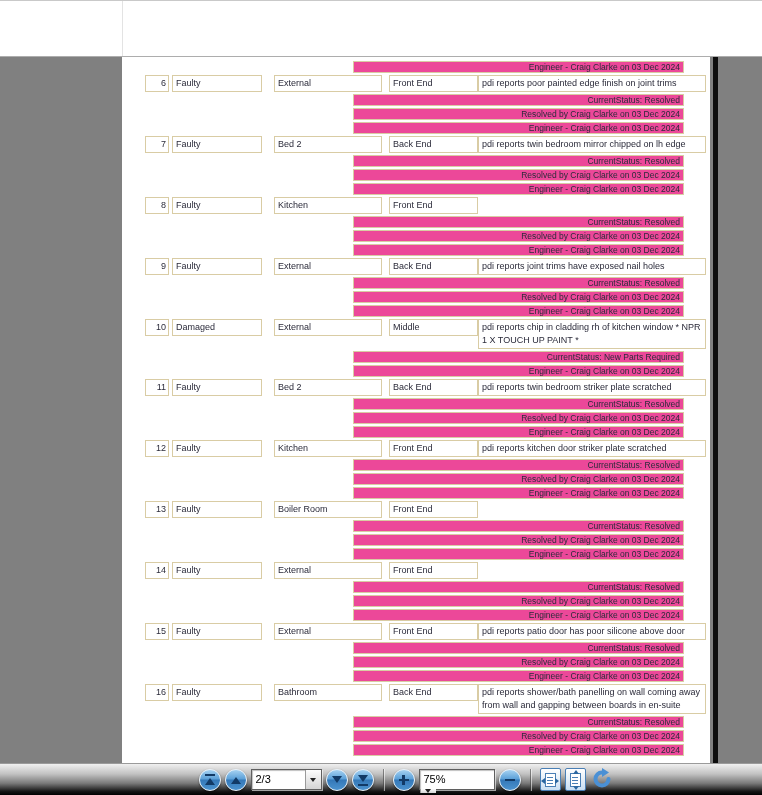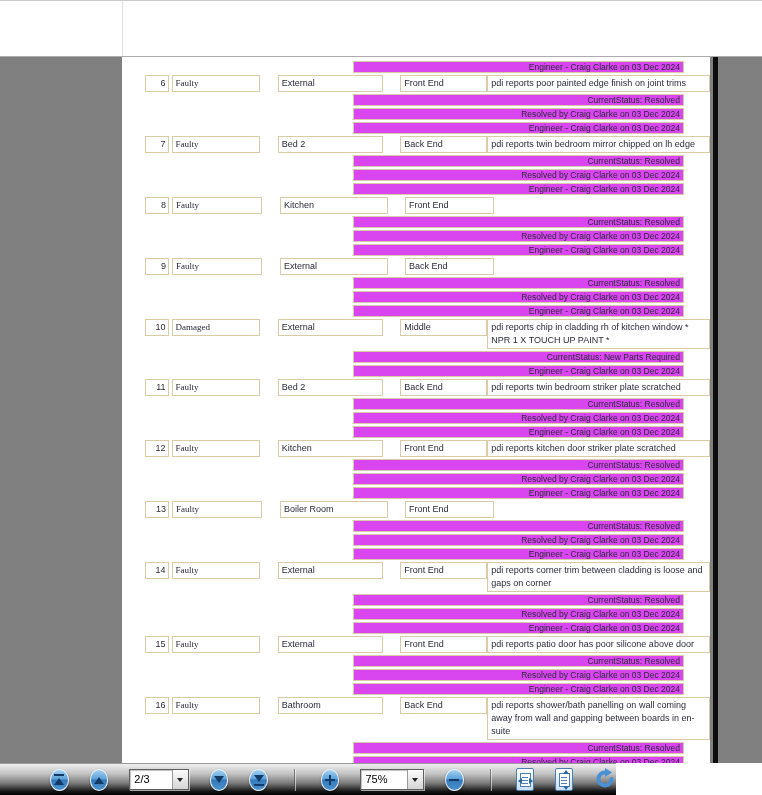--- a/index.html
+++ b/index.html
@@ -15,37 +15,37 @@
   .viewer { position:relative; width:762px; height:706px; background:#808080; overflow:hidden; }
   .page   { position:absolute; left:122px; top:0; width:588px; height:100%; background:#ffffff;
             padding-top:4px; }
   .page-edge { position:absolute; left:713px; top:0; width:5px; height:100%; background:#0d0d0d; }
 
   
   .sub-row, .lead-row {
       margin-left:231px; width:331px; min-height:12px;
       border:1px solid #d9cca4; margin-bottom:2px;
       font-size:8.5px; line-height:10px; color:#2b2b3a;
-      text-align:right; padding:0 3px 0 2px; background:#d946ef;
+      text-align:right; padding:0 3px 0 2px; background:#ec4899;
   }
   .main-row { display:flex; align-items:flex-start; padding-left:23px; margin-bottom:2px; }
   .cell { border:1px solid #d9cca4; font-size:9px; line-height:13px;
           padding:1px 3px; color:#2b2b3a; background:#fff; min-height:16px; }
   .cell.no       { width:24px; text-align:right; margin-right:3px; padding-right:2px; }
-  .cell.status   { width:90px; margin-right:18px;font-family:Liberation Serif, serif; }
-  .cell.location { width:108px; margin-right:17px; }
+  .cell.status   { width:90px; margin-right:12px; }
+  .cell.location { width:108px; margin-right:7px; }
   .cell.position { width:89px; margin-right:0; }
   .cell.desc     { width:228px; }
   .record { margin-bottom:2px; }
 
   
-  .toolbar { position:relative; width:616px; height:32px;
+  .toolbar { position:relative; width:762px; height:32px;
              border-top:1px solid #9a9a9a;
              background:linear-gradient(to bottom,#f0f0f0 0%,#c2c2c2 32%,#7a7a7a 62%,#161616 88%,#000 100%);
-             display:flex; align-items:center; justify-content:center; gap:21px;
+             display:flex; align-items:center; justify-content:center; gap:4px;
              padding-left:50px; }
   .tb-sep { width:1px; height:22px; background:rgba(60,60,60,.55);
             box-shadow:1px 0 0 rgba(255,255,255,.55); margin:0 5px; }
 
   
   .rbtn { position:relative; width:22px; height:22px; border-radius:50%;
           background:linear-gradient(to bottom,#a6d2f2 0%,#5ba0d8 45%,#3478b8 50%,#4c93cf 100%);
           border:1px solid #e8f2fa; box-shadow:0 1px 2px rgba(0,0,0,.45);
           display:flex; align-items:center; justify-content:center; cursor:pointer; }
   .rbtn .glyph { position:relative; width:14px; height:14px; }
@@ -58,21 +58,21 @@
   .bar-top    { position:absolute; left:2px; top:1px; width:10px; height:2px; background:#123a66; }
   .bar-bottom { position:absolute; left:2px; bottom:1px; width:10px; height:2px; background:#123a66; }
   .plus-h  { position:absolute; left:2px; top:6px; width:10px; height:2.5px; background:#123a66; }
   .plus-v  { position:absolute; left:5.8px; top:2px; width:2.5px; height:10px; background:#123a66; }
 
   
   .combo { height:21px; background:#fff; border:1px solid #5f5f5f;
            box-shadow:inset 1px 1px 1px rgba(0,0,0,.25), 1px 1px 0 rgba(255,255,255,.6);
            display:flex; align-items:stretch; cursor:pointer; }
   .combo.page-combo { width:71px; }
-  .combo.zoom-combo { width:76px; }
+  .combo.zoom-combo { width:76px;flex-direction:column; }
   .combo .val { flex:1; font-size:11px; line-height:19px; padding-left:4px; color:#000; }
   .combo .drop { width:16px; border-left:1px solid #9a9a9a;
                  background:linear-gradient(to bottom,#fdfdfd,#d4d4d4);
                  display:flex; align-items:center; justify-content:center; }
   .combo .drop .dtri { width:0; height:0; border-left:3.5px solid transparent;
                  border-right:3.5px solid transparent; border-top:4.5px solid #222; }
 
   
   .sqbtn { position:relative; width:21px; height:23px; border:1px solid #4a7fb5; border-radius:2px;
            background:linear-gradient(to bottom,#ffffff,#c9def2);
@@ -136,20 +136,21 @@
         <div class="sub-row">Resolved by Craig Clarke on 03 Dec 2024</div>
         <div class="sub-row">Engineer - Craig Clarke on 03 Dec 2024</div>
       </div>
 
   <div class="record">
     <div class="main-row">
       <div class="cell no">9</div>
       <div class="cell status">Faulty</div>
       <div class="cell location">External</div>
       <div class="cell position">Back End</div>
+      <div class="cell desc">pdi reports joint trims have exposed nail holes</div>
     </div>
   <div class="sub-row">CurrentStatus: Resolved</div>
         <div class="sub-row">Resolved by Craig Clarke on 03 Dec 2024</div>
         <div class="sub-row">Engineer - Craig Clarke on 03 Dec 2024</div>
       </div>
 
   <div class="record">
     <div class="main-row">
       <div class="cell no">10</div>
       <div class="cell status">Damaged</div>
@@ -198,21 +199,20 @@
         <div class="sub-row">Resolved by Craig Clarke on 03 Dec 2024</div>
         <div class="sub-row">Engineer - Craig Clarke on 03 Dec 2024</div>
       </div>
 
   <div class="record">
     <div class="main-row">
       <div class="cell no">14</div>
       <div class="cell status">Faulty</div>
       <div class="cell location">External</div>
       <div class="cell position">Front End</div>
-      <div class="cell desc">pdi reports corner trim between cladding is loose and gaps on corner</div>
     </div>
   <div class="sub-row">CurrentStatus: Resolved</div>
         <div class="sub-row">Resolved by Craig Clarke on 03 Dec 2024</div>
         <div class="sub-row">Engineer - Craig Clarke on 03 Dec 2024</div>
       </div>
 
   <div class="record">
     <div class="main-row">
       <div class="cell no">15</div>
       <div class="cell status">Faulty</div>

